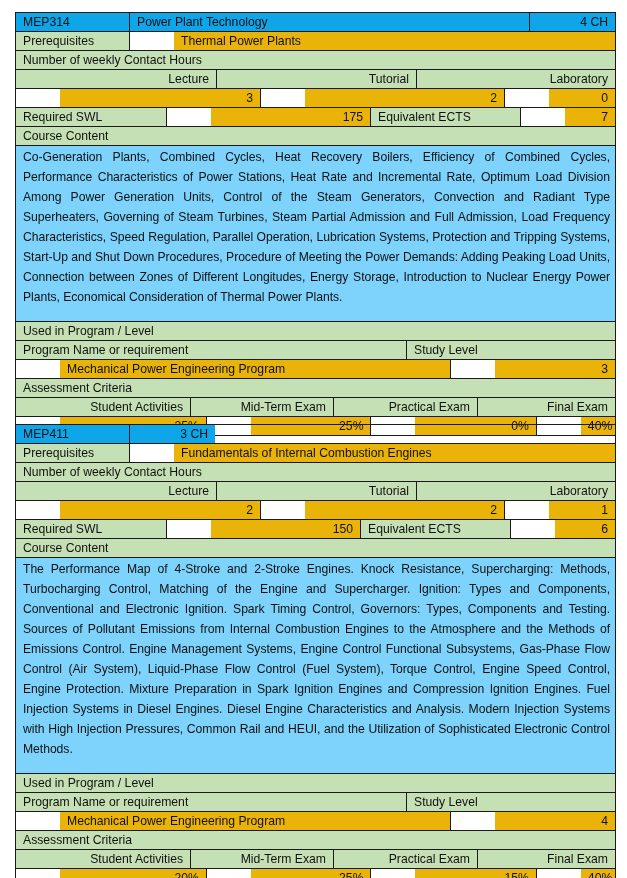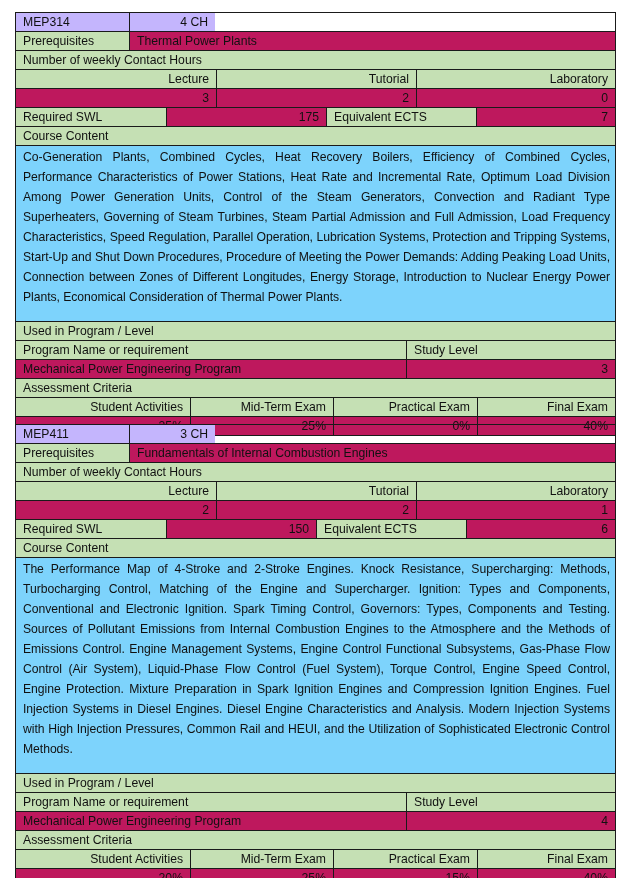--- a/index.html
+++ b/index.html
@@ -6,35 +6,36 @@
     body { width: 627px; height: 878px; position: relative; overflow: hidden;
            font-family: "Liberation Sans", "DejaVu Sans", sans-serif; color: #111; }
     .course { position: absolute; left: 15px; width: 601px; border: 1px solid #1a1a1a; box-sizing: border-box; }
     .course.c1 { top: 12px; }
     .course.c2 { top: 424px; }
     .row { display: flex; border-bottom: 1px solid #1a1a1a; height: 18px; box-sizing: content-box; }
     .row:last-child { border-bottom: none; }
     .cell { box-sizing: border-box; border-right: 1px solid #1a1a1a; font-size: 12.2px; line-height: 18px;
             padding: 0 7px; white-space: nowrap; overflow: hidden; }
     .cell:last-child { border-right: none; }
-    .blue { background: #c4b5fd; }
+    .blue { background: #0ea5e9; }
     .green { background: #c5e0b4; }
-    .white { background: #be185d; }
+    .white { background: #eab308; margin-left: 44px; }
     .center { text-align: right; }
     .grow { flex: 1 1 auto; }
     .content-row { height: auto; }
     .content { font-size: 12.2px; line-height: 20px; padding: 1px 5px 14px 7px; text-align: justify;
                white-space: normal; background: #7dd3fc; width: 100%; box-sizing: border-box; letter-spacing: -0.05px; }
   </style>
 </head>
 <body>
 
 <div class="course c1">
   <div class="row">
     <div class="cell blue" style="width:114px">MEP314</div>
+    <div class="cell blue grow">Power Plant Technology</div>
     <div class="cell blue center" style="width:85px">4 CH</div>
   </div>
   <div class="row">
     <div class="cell green" style="width:114px">Prerequisites</div>
     <div class="cell white grow">Thermal Power Plants</div>
   </div>
   <div class="row">
     <div class="cell green grow">Number of weekly Contact Hours</div>
   </div>
   <div class="row">

